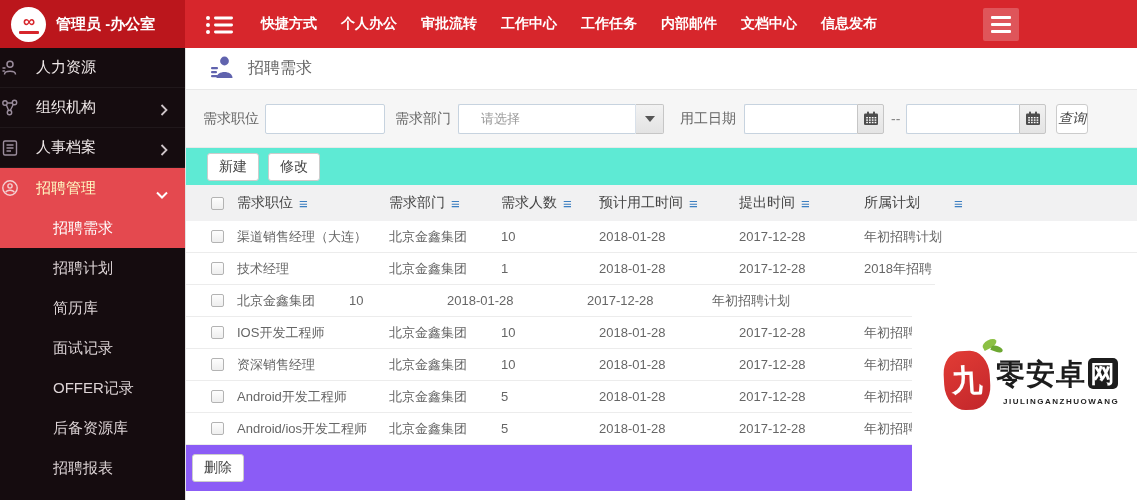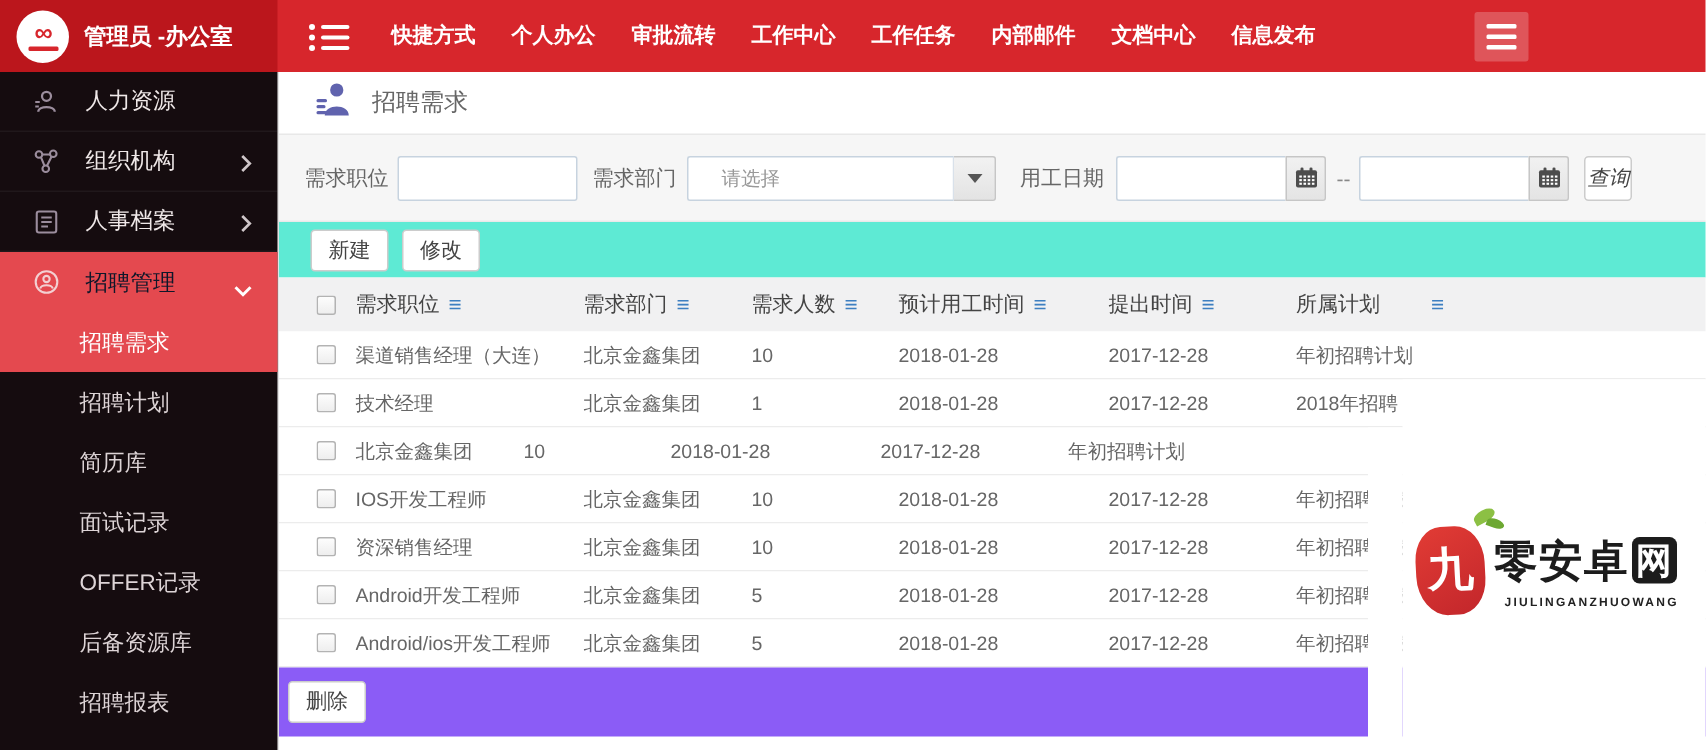--- a/index.html
+++ b/index.html
@@ -14,24 +14,24 @@
   .logo-bar { width:20px; height:3px; background:#d7262c; border-radius:1px; margin-top:2px; }
   .user-name { color:#fff; font-size:15px; font-weight:bold; margin-left:10px; white-space:nowrap; }
   .menu-toggle-left { position:absolute; left:204px; top:13px; cursor:pointer; }
   .nav { position:absolute; left:261px; top:0; height:48px; display:flex; align-items:center; gap:24px; }
   .nav-item { color:#fff; font-size:14px; font-weight:bold; white-space:nowrap; cursor:pointer; }
   .menu-toggle-right { position:absolute; left:983px; top:8px; width:36px; height:33px; background:rgba(255,255,255,.22); border-radius:2px; display:flex; flex-direction:column; align-items:center; justify-content:center; gap:4px; cursor:pointer; }
   .menu-toggle-right i { display:block; width:20px; height:3px; background:#fff; border-radius:1px; }
 
   
   .sidebar { position:absolute; top:48px; left:0; width:185px; height:452px; background:#150c0f; z-index:2; }
-  .side-item { height:40px; display:flex; align-items:center; padding-left:21px; color:#efe8e8; font-size:15px; position:relative; border-bottom:1px solid rgba(255,255,255,.05); cursor:pointer; }
+  .side-item { height:40px; display:flex; align-items:center; color:#efe8e8; font-size:15px; position:relative; border-bottom:1px solid rgba(255,255,255,.05); cursor:pointer; }
   .side-item .s-icon { width:20px; height:20px; margin-right:16px; flex:0 0 auto; }
   .side-item .chev { position:absolute; right:17px; top:14px; }
-  .side-item.red { background:#e4494f; border-bottom:none; color:#0f172a; }
+  .side-item.red { background:#e4494f; border-bottom:none; color:#fef9c3; }
   .sub-item { height:40px; display:flex; align-items:center; padding-left:53px; color:#ddd4d6; font-size:15px; cursor:pointer; }
   .sub-item.active { background:#e4494f; color:#fff; }
 
   
   .main { position:absolute; top:48px; left:185px; width:952px; height:452px; background:#fff; border-left:1px solid #e3e3e3; z-index:1; }
   .title-bar { height:42px; border-bottom:1px solid #e8e8e8; display:flex; align-items:center; padding-left:23px; }
   .page-title { color:#666; font-size:16px; margin-left:13px; }
 
   .filter-bar { height:58px; background:#f6f6f6; border-bottom:1px solid #e9e9e9; display:flex; align-items:center; padding-left:17px; font-size:14px; color:#666; }
   .f-label { white-space:nowrap; }

